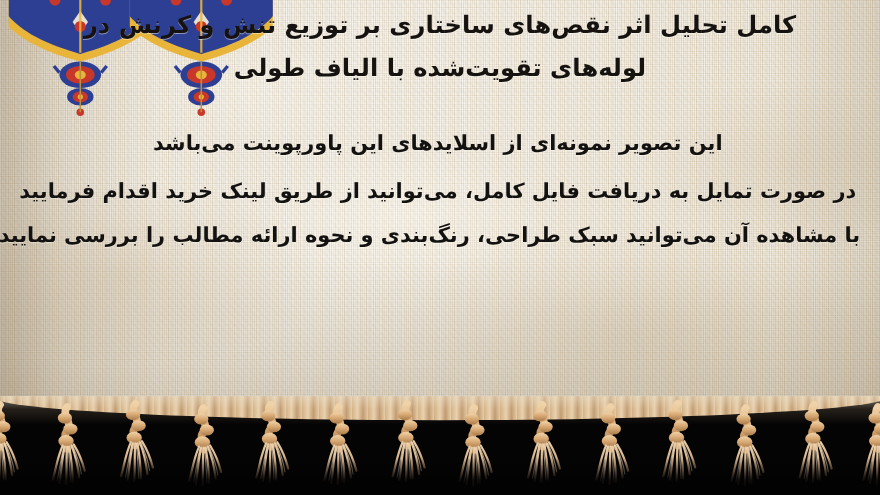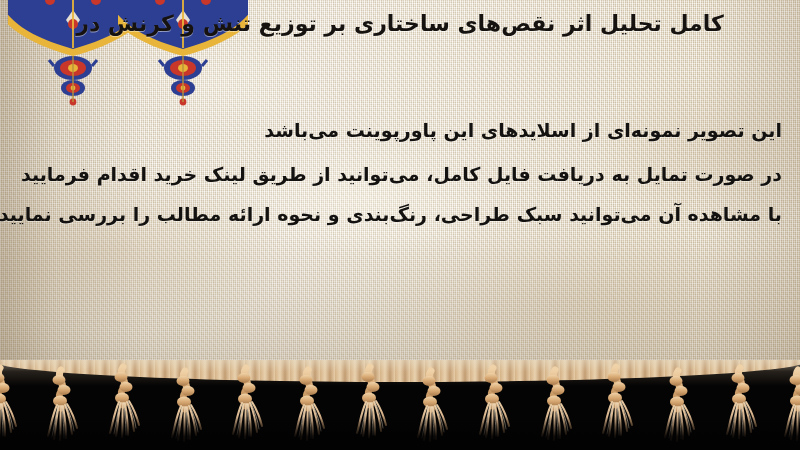--- a/index.html
+++ b/index.html
@@ -128,21 +128,21 @@
     letter-spacing: 0px;
     text-shadow: 0 1px 0 rgba(255,252,244,0.45);
   }
   .title .tline { display: block; white-space: nowrap; }
 
   .body-lines {
     position: absolute;
     top: 110px;
     right: 18px;
     width: 768px;
-    text-align: right;
+    text-align: center;
     color: #141210;
     font-family: "DejaVu Sans", sans-serif;
     font-weight: bold;
     font-size: 19px;
     text-shadow: 0 1px 0 rgba(255,252,244,0.40);
   }
   .body-lines .bline {
     display: block;
     white-space: nowrap;
     line-height: 40px;
@@ -335,20 +335,21 @@
       <circle cx="65" cy="146" r="3.4" fill="#c9372a"></circle>
       <line x1="65" y1="100" x2="65" y2="146" stroke="#b8923a" stroke-width="1.4"></line>
     </svg>
 
   </div>
 
   <div class="text-layer">
 
     <div class="title">
       <span class="tline">کامل تحلیل اثر نقص‌های ساختاری بر توزیع تنش و کرنش در</span>
+      <span class="tline">لوله‌های تقویت‌شده با الیاف طولی</span>
     </div>
 
     <div class="body-lines">
       <span class="bline b1">این تصویر نمونه‌ای از اسلایدهای این پاورپوینت می‌باشد</span>
       <span class="bline">در صورت تمایل به دریافت فایل کامل، می‌توانید از طریق لینک خرید اقدام فرمایید</span>
       <span class="bline">با مشاهده آن می‌توانید سبک طراحی، رنگ‌بندی و نحوه ارائه مطالب را بررسی نمایید</span>
     </div>
 
   </div>
 

